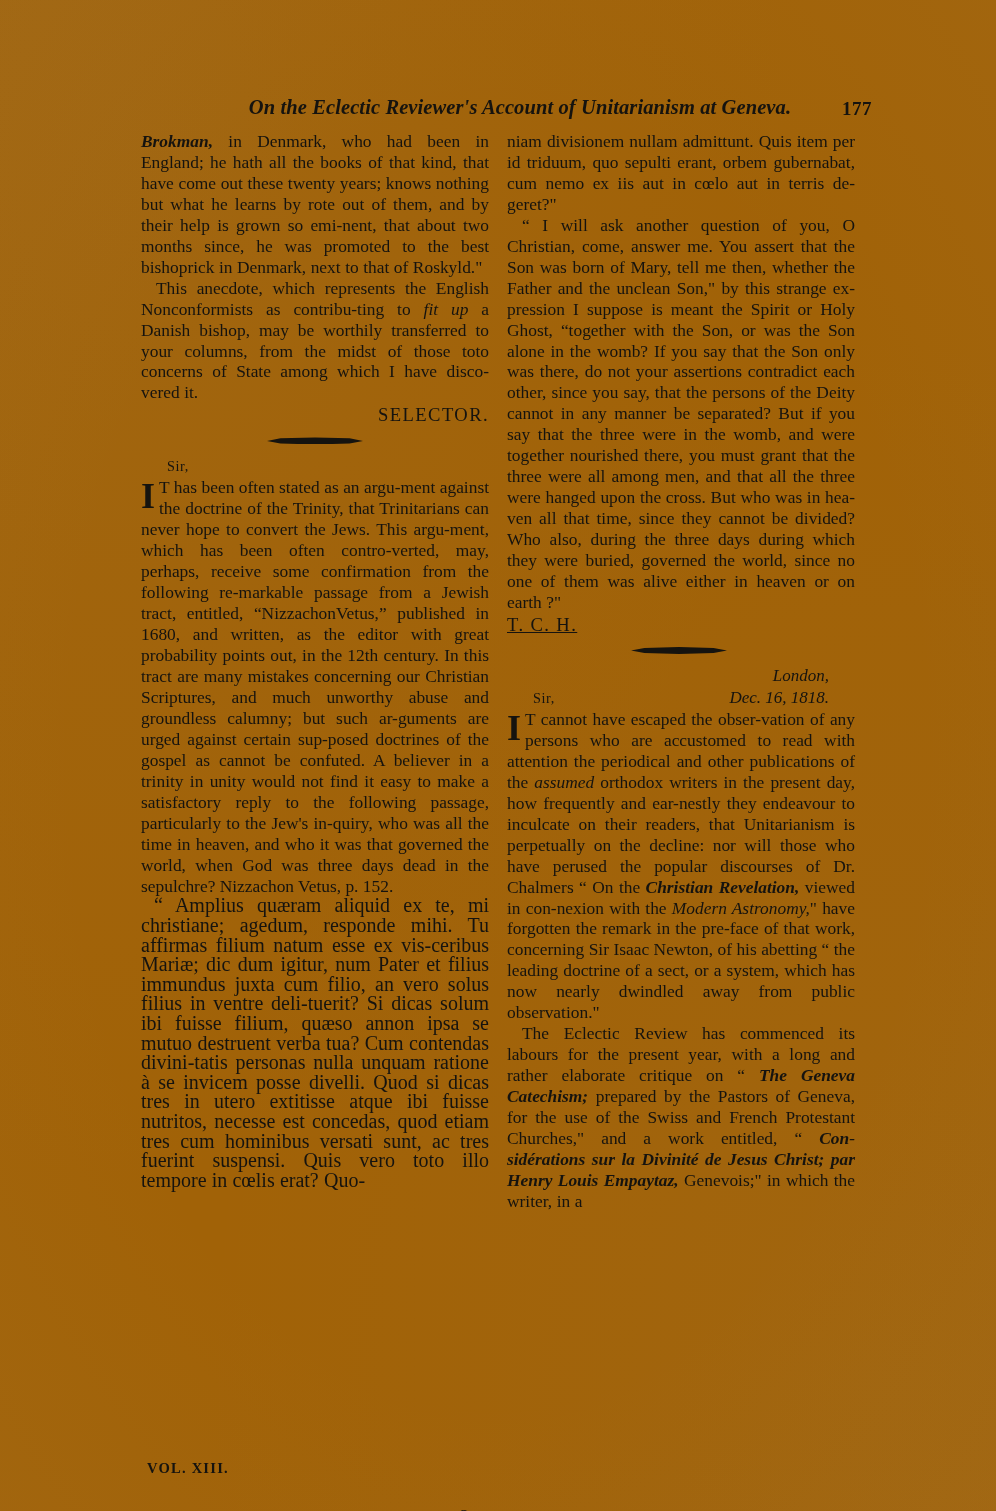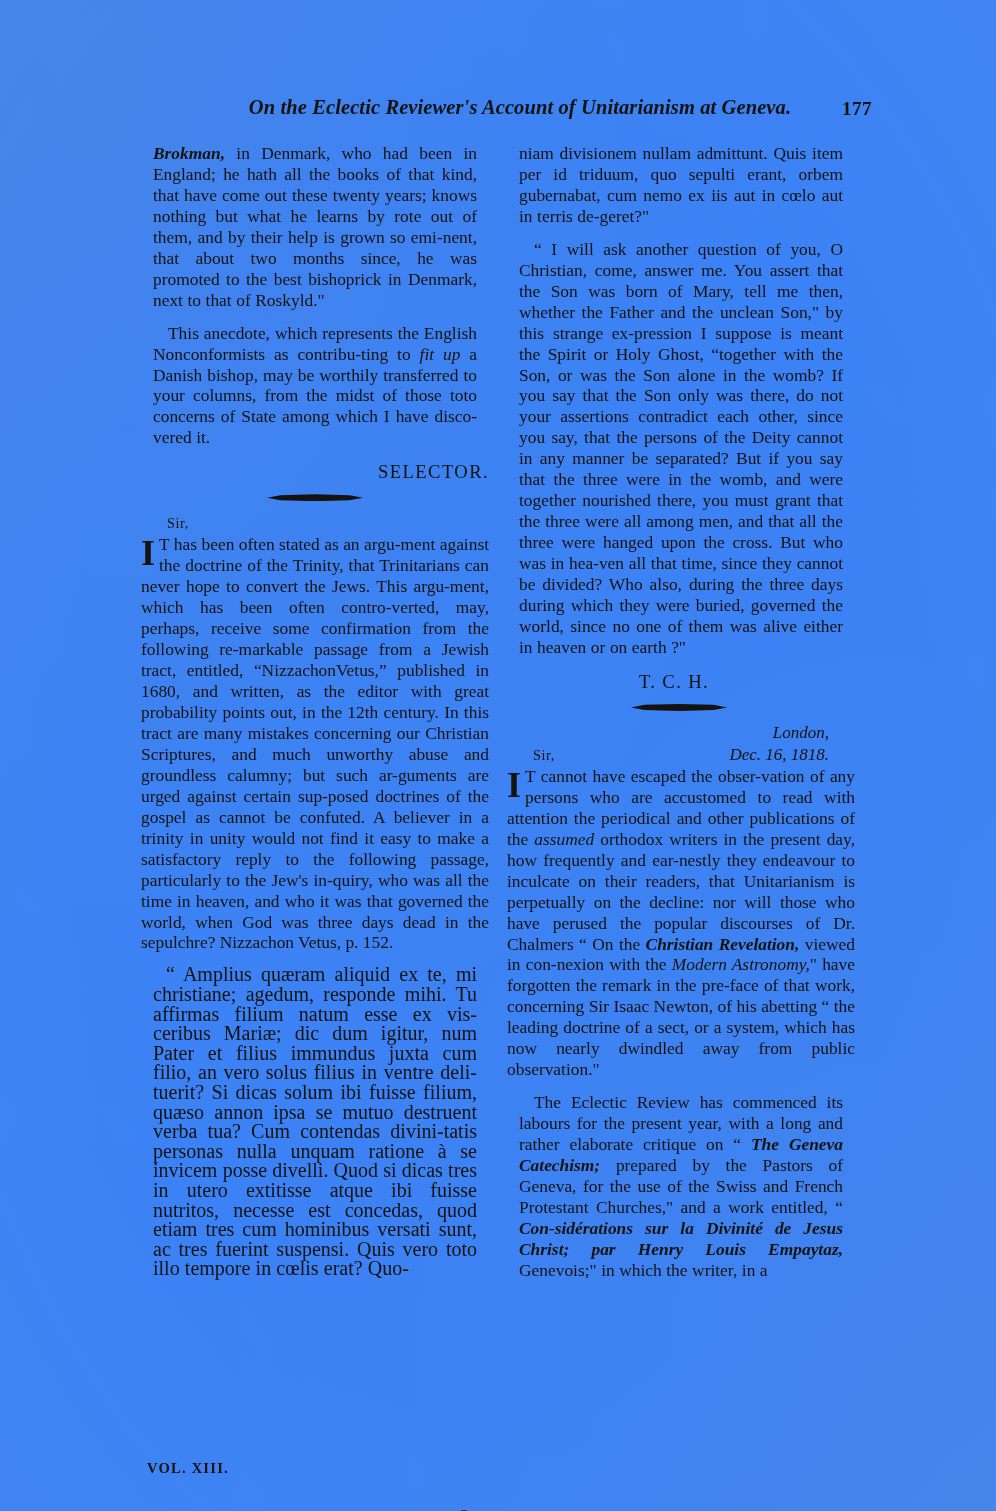--- a/index.html
+++ b/index.html
@@ -13,21 +13,21 @@
     font-family: "Liberation Serif", "DejaVu Serif", serif;
     color: #15130f;
     position: relative;
     overflow: hidden;
   }
   .page {
     position: absolute;
     left: 0; top: 0;
     width: 996px;
     height: 1511px;
-    background: #3b82f6;
+    background: #a16207;
   }
   
   .page::before {
     content: "";
     position: absolute;
     inset: 0;
     background:
       radial-gradient(ellipse at 12% 8%, rgba(160,150,130,0.07), rgba(255,255,255,0) 55%),
       radial-gradient(ellipse at 88% 92%, rgba(160,150,130,0.06), rgba(255,255,255,0) 55%),
       radial-gradient(ellipse at 50% 50%, rgba(255,255,255,0) 60%, rgba(175,165,145,0.05) 100%);
@@ -70,21 +70,21 @@
   }
   .col {
     position: absolute;
     top: 0;
     width: 348px;
   }
   .col-left  { left: 141px; }
   .col-right { left: 507px; }
 
   p.para {
-    margin: 12px;
+    margin: 0;
     font-size: 17.4px;
     line-height: 20.95px;
     text-align: justify;
     text-justify: inter-word;
     hyphens: manual;
     text-indent: 15px;
     word-spacing: 0.2px;
   }
   p.noindent { text-indent: 0; }
   p.latin {
@@ -96,22 +96,23 @@
   .bld { font-weight: bold; }
 
   .signature {
     margin: 0;
     font-size: 18.6px;
     line-height: 24px;
     text-align: right;
     letter-spacing: 1.4px;
   }
   .signature.right {
-    text-align: center;
+    text-align: left;
     padding-right: 14px;
+    text-decoration: underline;
   }
 
   .rule {
     width: 96px;
     height: 7px;
     margin: 10px auto 11px auto;
     background: #15130f;
     clip-path: polygon(0% 50%, 14% 14%, 50% 0%, 86% 14%, 100% 50%, 86% 86%, 50% 100%, 14% 86%);
   }
   .rule.shifted { margin-left: 124px; margin-right: auto; }

